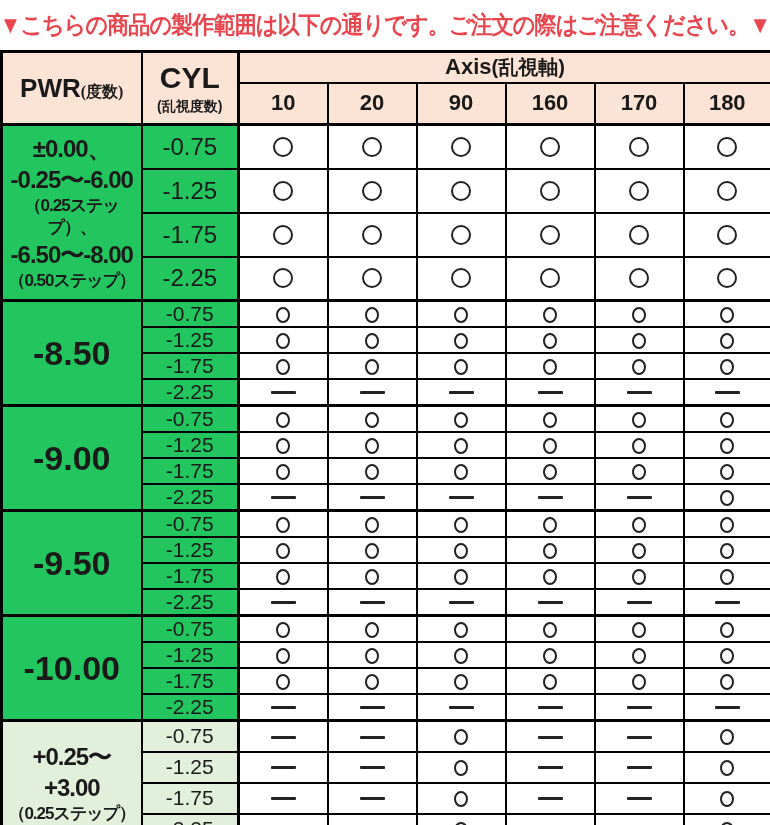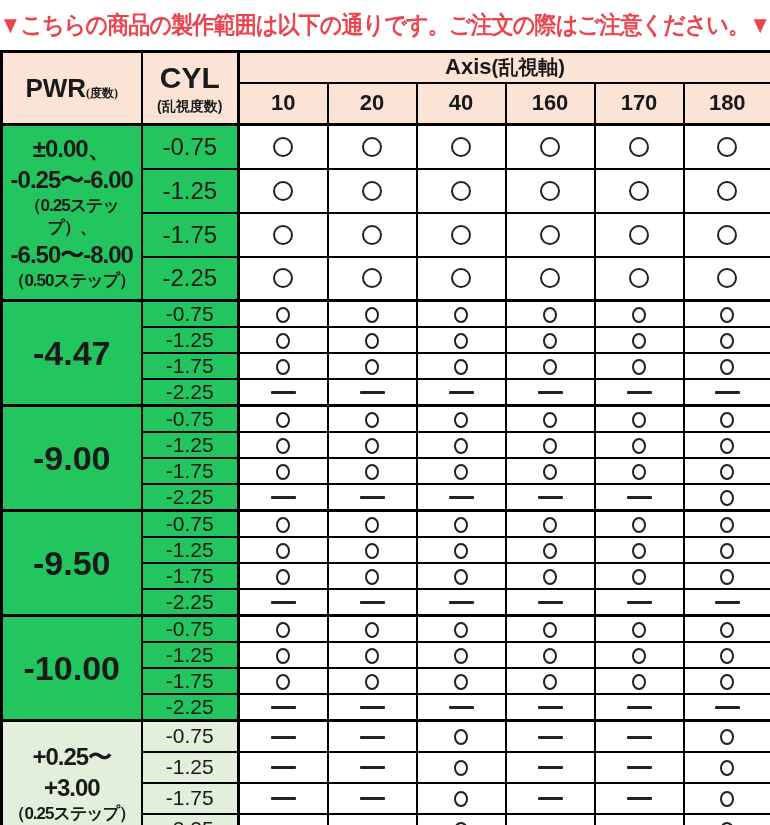--- a/index.html
+++ b/index.html
@@ -35,21 +35,21 @@
     vertical-align:middle;
     padding:0;
     overflow:hidden;
   }
   .theme-peach{background:#22c55e;}
   .theme-green{background:#e2efda;}
   thead th{background:#fbe3d6;}
   .hrow1{height:31px;}
   .hrow2{height:42px;}
   .pwr-h{font-size:26px;font-weight:bold;}
-  .pwr-h .sub{font-size:12px;font-family:Liberation Serif, serif;}
+  .pwr-h .sub{font-size:16px;font-family:Liberation Serif, serif;}
   .cyl-h{line-height:1;}
   .cyl-t{font-size:30px;font-weight:bold;}
   .cyl-s{font-size:14px;font-weight:bold;margin-top:6px;}
   .axis-h{font-size:22px;font-weight:bold;margin-top:8px;}
   .axis-h .sub{font-size:20px;}
   .axis-v{font-size:22px;font-weight:bold;}
   .axis-sep{border-left:3px solid #000;}
   
   tr.group-start td{border-top:3px solid #000;}
   thead tr.hrow2 th{border-top:2px solid #000;}
@@ -103,21 +103,21 @@
       <th rowspan="2" class="pwr-h"><span>PWR</span><span class="sub">(度数)</span></th>
       <th rowspan="2" class="cyl-h">
         <div class="cyl-t">CYL</div>
         <div class="cyl-s">(乱視度数)</div>
       </th>
       <th colspan="6" class="axis-h axis-sep"><span>Axis</span><span class="sub">(乱視軸)</span></th>
     </tr>
     <tr class="hrow2">
       <th class="axis-v axis-sep">10</th>
       <th class="axis-v">20</th>
-      <th class="axis-v">40</th>
+      <th class="axis-v">90</th>
       <th class="axis-v">160</th>
       <th class="axis-v">170</th>
       <th class="axis-v">180</th>
     </tr>
   </thead>
   <tbody>
       <tr class="group-start roomy" style="height: 44px;">
         <td rowspan="4" class="pwr-cell theme-peach">
           <div class="pl-lg">±0.00、</div>
           <div class="pl-lg">-0.25〜-6.00</div>
@@ -155,21 +155,21 @@
         <td class="cyl-cell theme-peach">-2.25</td>
         <td class="mark-cell axis-sep"><span class="mark-o big"></span></td>
         <td class="mark-cell"><span class="mark-o big"></span></td>
         <td class="mark-cell"><span class="mark-o big"></span></td>
         <td class="mark-cell"><span class="mark-o big"></span></td>
         <td class="mark-cell"><span class="mark-o big"></span></td>
         <td class="mark-cell"><span class="mark-o big"></span></td>
       </tr>
       <tr class="group-start" style="height: 26px;">
         <td rowspan="4" class="pwr-cell theme-peach">
-          <div class="pl-xl">-4.47</div>
+          <div class="pl-xl">-8.50</div>
         </td>
         <td class="cyl-cell theme-peach">-0.75</td>
         <td class="mark-cell axis-sep"><span class="mark-o"></span></td>
         <td class="mark-cell"><span class="mark-o"></span></td>
         <td class="mark-cell"><span class="mark-o"></span></td>
         <td class="mark-cell"><span class="mark-o"></span></td>
         <td class="mark-cell"><span class="mark-o"></span></td>
         <td class="mark-cell"><span class="mark-o"></span></td>
       </tr>
       <tr style="height: 26px;">

